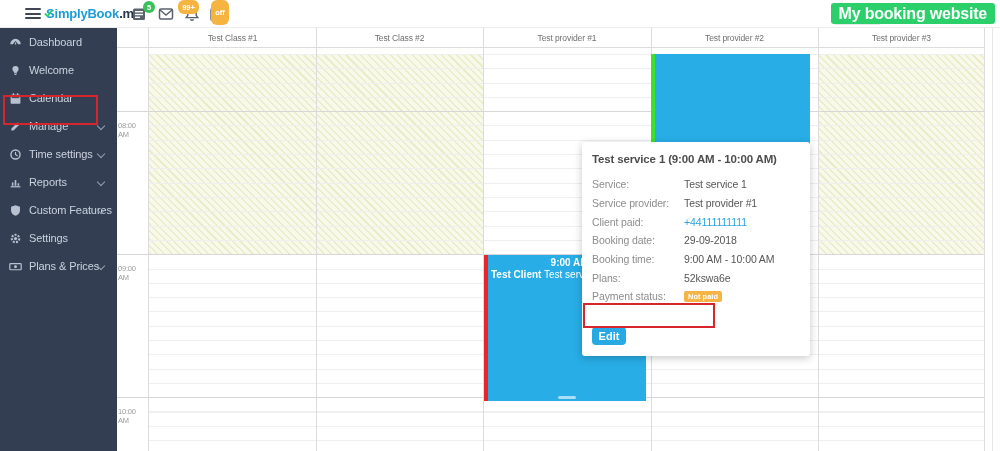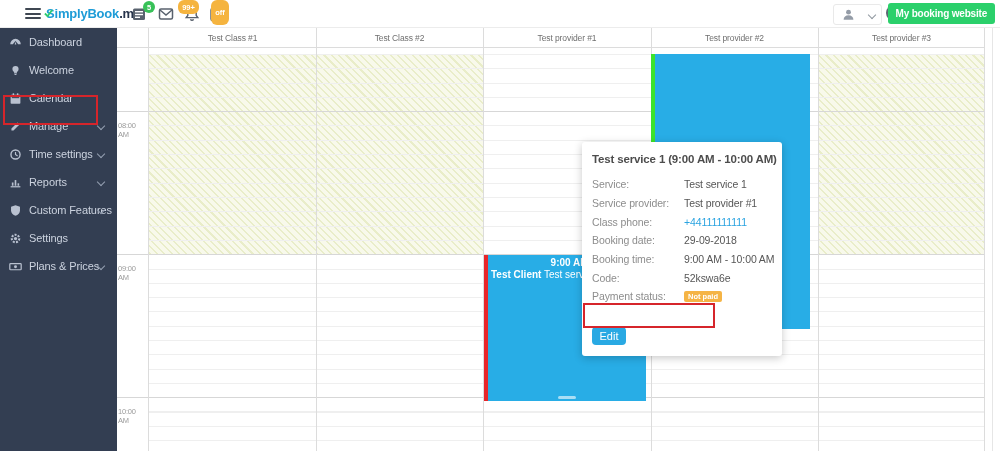--- a/index.html
+++ b/index.html
@@ -19,21 +19,21 @@
   .badge{position:absolute;color:#fff;font-size:7.5px;font-weight:bold;text-align:center;z-index:75;
          display:flex;align-items:center;justify-content:center;}
   .badge.green{left:143px;top:1px;width:12px;height:12px;border-radius:50%;background:#38c158;}
   .badge.amber1{left:178px;top:0;width:21px;height:14px;border-radius:6px;background:#f5b43f;}
   .badge.amber2{left:211px;top:0;width:18px;height:25px;border-radius:6px;background:#f5b43f;}
   .userbox{left:833px;top:4px;width:47px;height:19px;border:1px solid #e9e9e9;border-radius:3px;cursor:pointer;}
   .caret{position:absolute;right:6px;top:7px;width:5px;height:5px;border-right:1.4px solid #8f979f;border-bottom:1.4px solid #8f979f;transform:rotate(45deg);}
   .help{left:886px;top:5px;width:16px;height:16px;border-radius:50%;background:#5d6772;color:#fff;
         font-size:10px;font-weight:bold;display:flex;align-items:center;justify-content:center;cursor:pointer;}
   .webbtn{right:5px;top:3px;height:21px;background:#2bd06b;color:#fff;border:none;border-radius:3px;
-          font-size:10px;font-weight:bold;padding:0 8px;letter-spacing:-0.2px;cursor:pointer;
+          font-size:16px;font-weight:bold;padding:0 8px;letter-spacing:-0.2px;cursor:pointer;
           font-family:"Liberation Sans",sans-serif;}
 
   
   .sidebar{left:0;top:28px;width:117px;height:423px;background:#333e52;box-sizing:border-box;z-index:20;}
   .sitem{position:relative;height:28px;display:flex;align-items:center;padding-left:9px;cursor:pointer;}
   .sitem .lbl{color:#ccd3df;font-size:11px;margin-left:7px;letter-spacing:-0.1px;white-space:nowrap;}
   .chev{position:absolute;right:13px;top:11px;width:5px;height:5px;border-right:1.4px solid #96a0b2;border-bottom:1.4px solid #96a0b2;transform:rotate(45deg);}
 
   
   .colhead{top:28px;height:19px;display:flex;align-items:center;justify-content:center;
@@ -51,33 +51,33 @@
 
   
   .event{background:#28ade6;z-index:10;color:#fff;box-sizing:border-box;}
   .event.red{border-left:4px solid #e8262a;}
   .event.green{border-left:4px solid #3ce32c;}
   .ev-time{text-align:right;font-size:10px;font-weight:bold;padding:2px 5px 0 0;white-space:nowrap;}
   .ev-line2{font-size:10px;padding:1px 4px 0 3px;white-space:nowrap;}
   .handle{position:absolute;bottom:2px;left:50%;margin-left:-9px;width:18px;height:3px;background:rgba(255,255,255,.6);border-radius:2px;cursor:s-resize;}
 
   
-  .popup{left:582px;top:142px;width:200px;height:214px;background:#fff;border-radius:3px;z-index:30;
+  .popup{left:582px;top:142px;width:228px;height:214px;background:#fff;border-radius:3px;z-index:30;
          box-shadow:0 2px 8px rgba(0,0,0,.22);}
   .ptitle{position:absolute;left:10px;top:11px;font-size:11.5px;font-weight:bold;color:#4d4d4d;
           letter-spacing:-0.15px;white-space:nowrap;}
   .prows{position:absolute;left:10px;top:33px;right:6px;}
   .prow{height:18.7px;display:flex;align-items:center;}
   .plabel{width:92px;flex:none;font-size:10.5px;color:#8d8d8d;letter-spacing:-0.1px;}
   .pvalue{font-size:10.5px;color:#565656;letter-spacing:-0.1px;white-space:nowrap;}
   .pvalue.link{color:#2aa3e0;cursor:pointer;}
   .paybadge{display:inline-block;background:#f5b445;color:#fff;font-size:7.5px;font-weight:bold;
             padding:2px 4px;border-radius:2px;line-height:1;}
   .editbtn{position:absolute;left:10px;top:185px;width:34px;height:18px;background:#29a9e3;color:#fff;
-           border:none;border-radius:4px;font-size:11px;font-weight:normal;cursor:pointer;
+           border:none;border-radius:4px;font-size:11px;font-weight:bold;cursor:pointer;
            font-family:"Liberation Sans",sans-serif;padding:0;text-align:center;}
 
   
   .annot{border:2px solid #d6252b;z-index:60;pointer-events:none;}
 </style>
 </head>
 <body>
 
 <div class="page">
 
@@ -256,33 +256,33 @@
     <div class="prows">
       <div class="prow">
         <span class="plabel">Service:</span>
         <span class="pvalue">Test service 1</span>
       </div>
       <div class="prow">
         <span class="plabel">Service provider:</span>
         <span class="pvalue">Test provider #1</span>
       </div>
       <div class="prow">
-        <span class="plabel">Class phone:</span>
+        <span class="plabel">Client paid:</span>
         <span class="pvalue link">+44111111111</span>
       </div>
       <div class="prow">
         <span class="plabel">Booking date:</span>
         <span class="pvalue">29-09-2018</span>
       </div>
       <div class="prow">
         <span class="plabel">Booking time:</span>
         <span class="pvalue">9:00 AM - 10:00 AM</span>
       </div>
       <div class="prow">
-        <span class="plabel">Code:</span>
+        <span class="plabel">Plans:</span>
         <span class="pvalue">52kswa6e</span>
       </div>
       <div class="prow">
         <span class="plabel">Payment status:</span>
         <span class="paybadge">Not paid</span>
       </div>
     </div>
     <button class="editbtn">Edit</button>
   </div>
 

